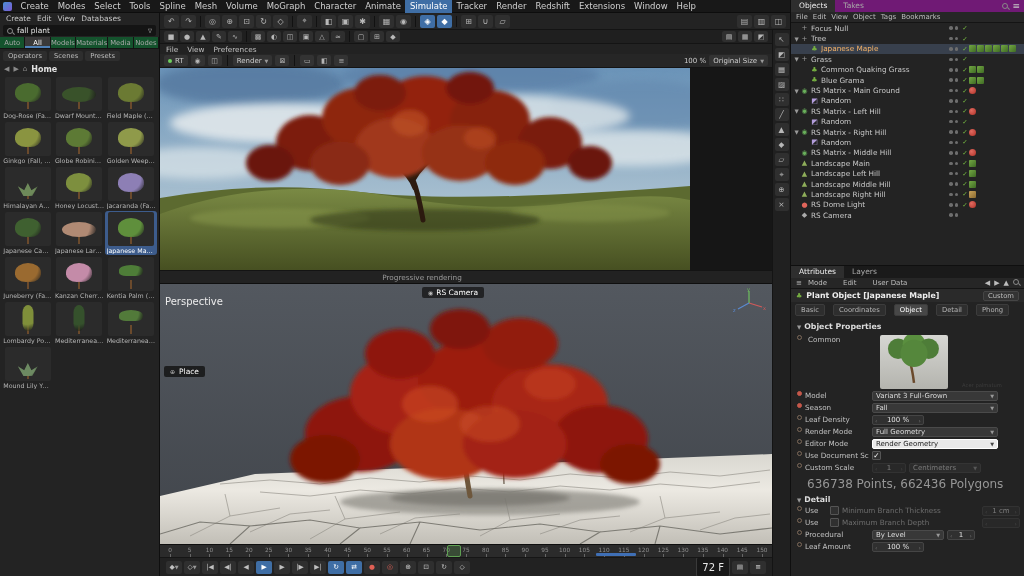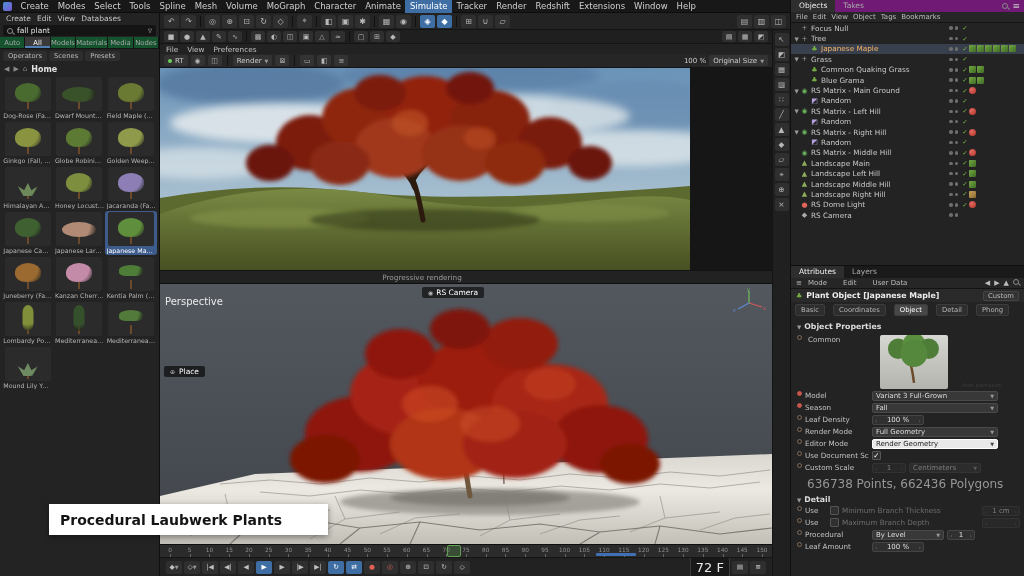--- a/index.html
+++ b/index.html
@@ -126,21 +126,21 @@
 #timeline{position:absolute;left:160px;top:544px;width:612px;height:32px;background:#222;border-top:1px solid #0f0f0f}
 #ruler{position:relative;height:13px;background:#2b2b2b;border-bottom:1px solid #161616;overflow:hidden}
 .tick{position:absolute;bottom:0;width:1px;height:3px;background:#666}
 .tick-label{position:absolute;top:2px;transform:translateX(-50%);font-size:5.8px;color:#8f8f8f}
 .curframe{position:absolute;top:0;height:12px;border:1px solid #5fa052;background:rgba(95,160,82,.28);border-radius:2px}
 .cacherange{position:absolute;bottom:1px;height:3px;background:#3f6fb5;border-radius:1px}
 #tl-controls{display:flex;align-items:center;gap:2px;padding:0 6px;height:18px}
 .tl-btn{min-width:16px;height:13px;background:#2f2f2f;border-radius:2px;display:flex;align-items:center;justify-content:center;font-size:6.8px;color:#c0c0c0;padding:0 2px}
 .tl-btn.active{background:#3f6ea5;color:#fff}
 .tl-btn.red{color:#e06055}
-.framefield{margin-left:auto;background:#181818;border:1px solid #3a3a3a;border-radius:2px;height:12px;padding:9px 5px;font-size:13px;color:#e8e8e8;display:flex;align-items:center}
+.framefield{margin-left:auto;background:#181818;border:1px solid #3a3a3a;border-radius:2px;height:12px;padding:9px 5px;font-size:10px;color:#e8e8e8;display:flex;align-items:center}
 
 #overlay-badge{position:absolute;left:42px;top:458px;width:111px;height:33px;color:#fff;font-size:15px;font-weight:bold;display:flex;align-items:center;justify-content:center;z-index:60;letter-spacing:.3px;box-shadow:0 2px 6px rgba(0,0,0,.4)}
 #overlay-title{position:absolute;left:49px;top:504px;width:279px;height:31px;background:#fff;color:#141414;font-size:14px;font-weight:bold;display:flex;align-items:center;padding-left:11px;z-index:60;box-shadow:0 2px 6px rgba(0,0,0,.4)}
 </style>
 </head>
 <body>
 
 <div id="app">
 
   <header class="menubar">
@@ -1070,15 +1070,14 @@
         <span class="tl-btn">⊕</span>
         <span class="tl-btn">⊡</span>
         <span class="tl-btn">↻</span>
         <span class="tl-btn">◇</span>
         <span class="framefield">72 F</span>
         <span class="tl-btn">▤</span>
         <span class="tl-btn">≡</span>
       </div>
   </section>
 
-  <div id="overlay-title">Procedural Laubwerk Plants</div>
 
 </div>
 
 </body></html>

